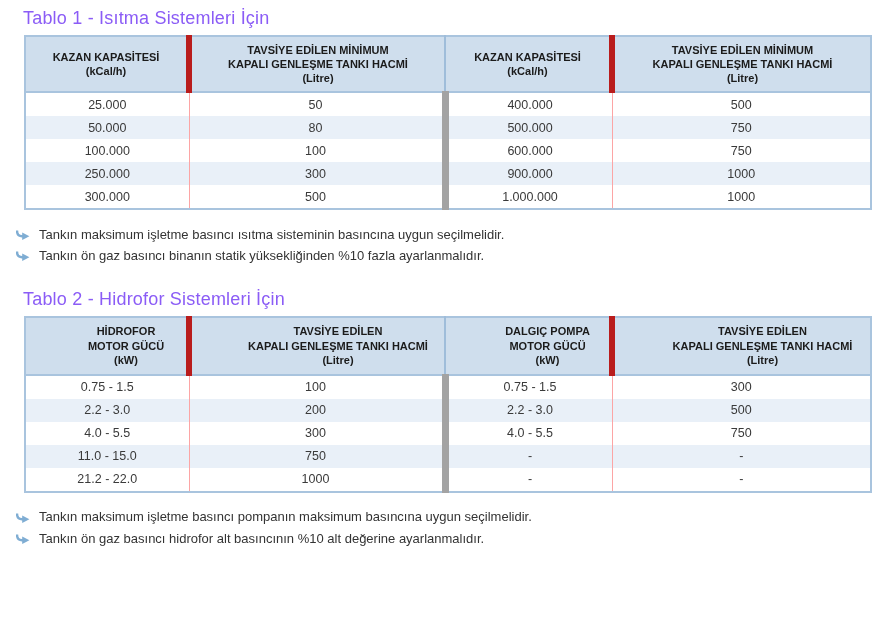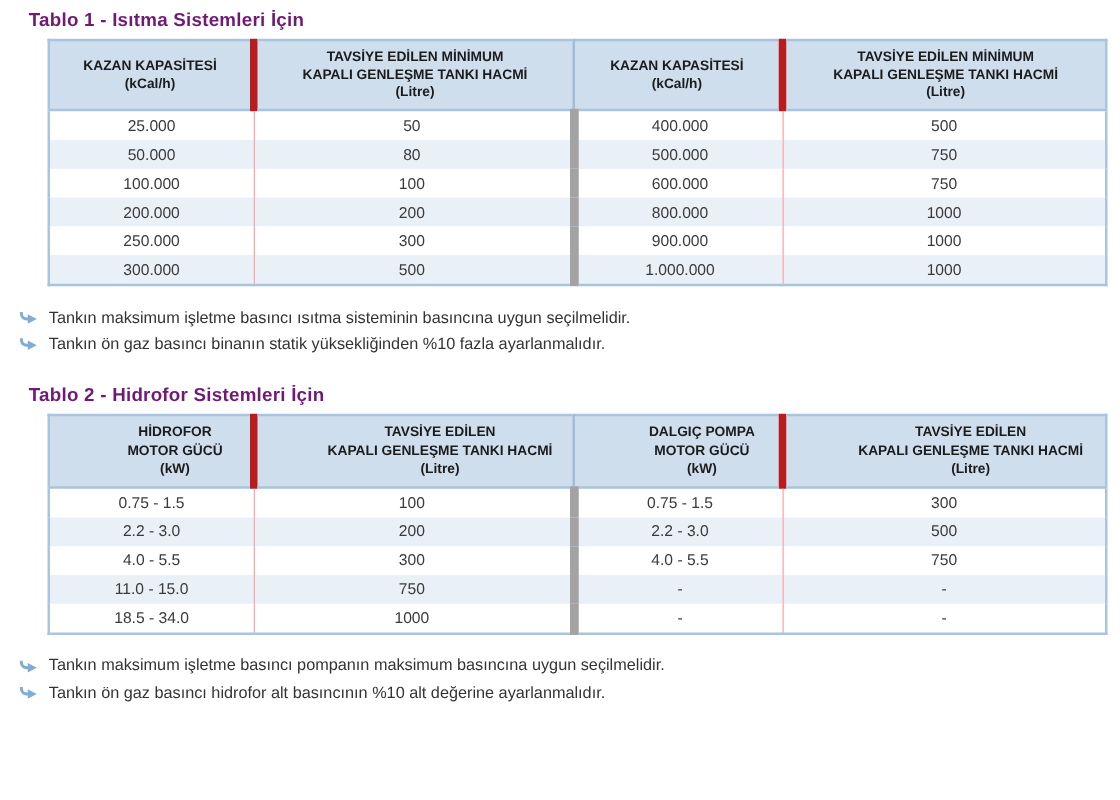--- a/index.html
+++ b/index.html
@@ -4,26 +4,26 @@
 <style>
   html,body{margin:0;padding:0;background:#ffffff;}
   body{
     width:896px;height:640px;overflow:hidden;
     font-family:"Liberation Sans", sans-serif;
     color:#333;
   }
   .page{padding:8px 22px 0 22px;}
   .tbl-title{
     margin:0 0 6px 1px;
-    font-size:15px;font-weight:bold;letter-spacing:.2px;
-    color:#701a75;
+    font-size:18px;font-weight:normal;letter-spacing:.2px;
+    color:#8b5cf6;
   }
   table.data-table{
     width:846px;table-layout:fixed;border-collapse:collapse;
-    border:2px solid #a9c4de;margin-left:16px;
+    border:2px solid #a9c4de;margin-left:2px;
   }
   .data-table th{
     background:#cfdeed;color:#1b1b1b;
     font-size:11px;font-weight:bold;line-height:1.3;
     text-align:center;vertical-align:middle;
     height:50px;padding:2px 4px;
     white-space:pre-line;
     border-left:6px solid #b91c1c;
     border-bottom:2px solid #a9c4de;
   }
@@ -89,26 +89,20 @@
             <td>50.000</td>
             <td>80</td>
             <td>500.000</td>
             <td>750</td>
           </tr>
           <tr>
             <td>100.000</td>
             <td>100</td>
             <td>600.000</td>
             <td>750</td>
-          </tr>
-          <tr>
-            <td>200.000</td>
-            <td>200</td>
-            <td>800.000</td>
-            <td>1000</td>
           </tr>
           <tr>
             <td>250.000</td>
             <td>300</td>
             <td>900.000</td>
             <td>1000</td>
           </tr>
           <tr>
             <td>300.000</td>
             <td>500</td>
@@ -185,21 +179,21 @@
             <td>4.0 - 5.5</td>
             <td>750</td>
           </tr>
           <tr>
             <td>11.0 - 15.0</td>
             <td>750</td>
             <td>-</td>
             <td>-</td>
           </tr>
           <tr>
-            <td>18.5 - 34.0</td>
+            <td>21.2 - 22.0</td>
             <td>1000</td>
             <td>-</td>
             <td>-</td>
           </tr>
         </tbody>
     </table>
 
     <ul class="notes notes2">
       <li>
         <span class="arrow">

